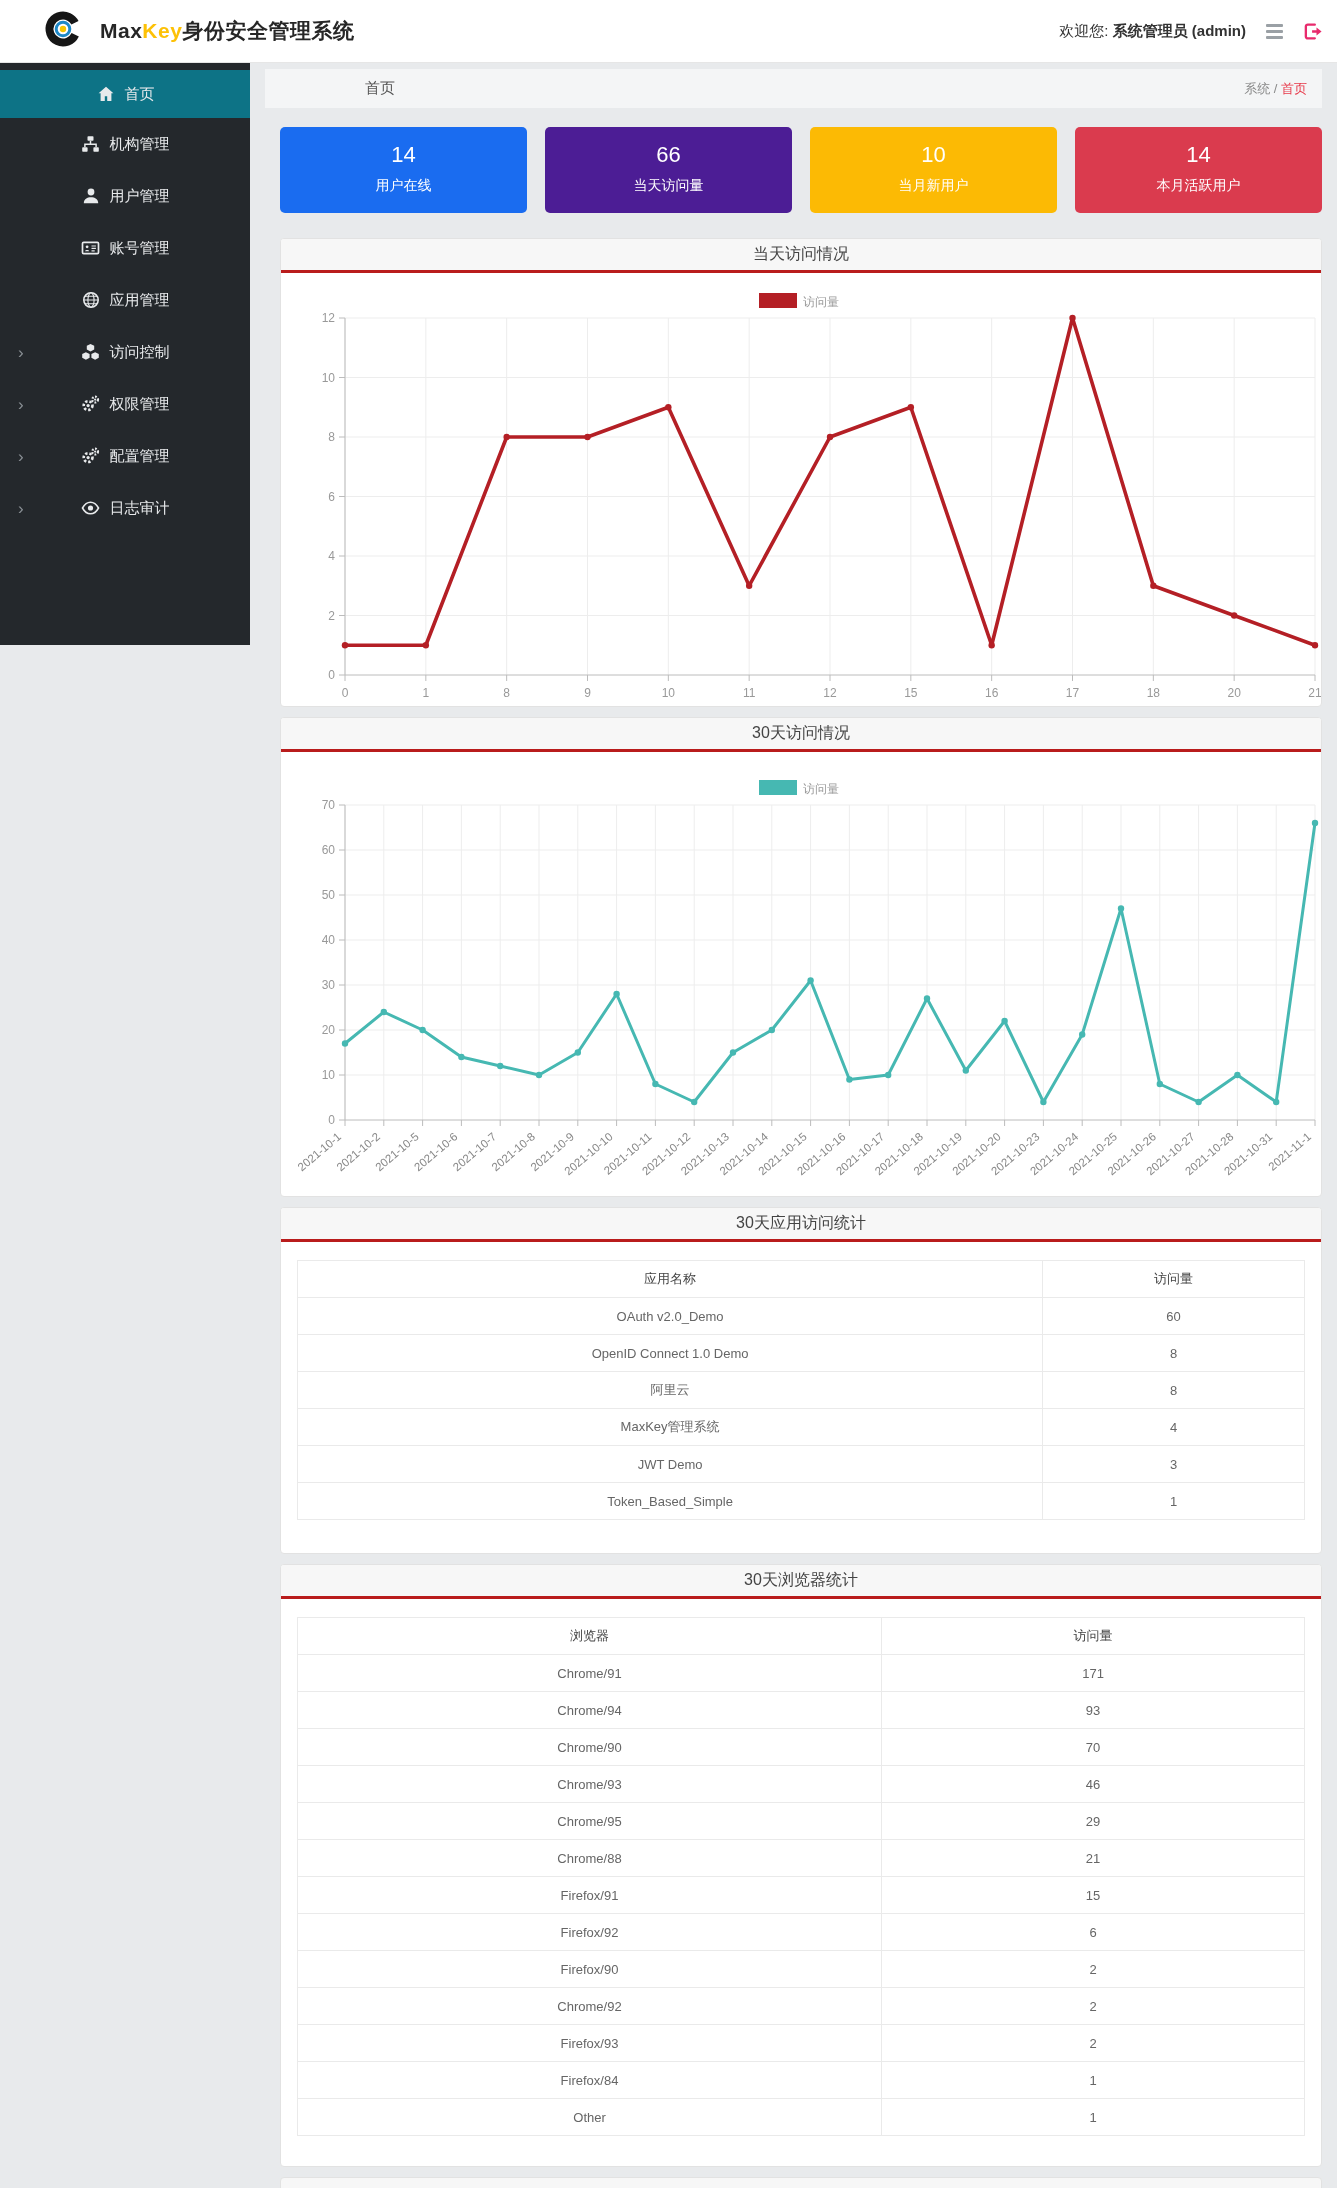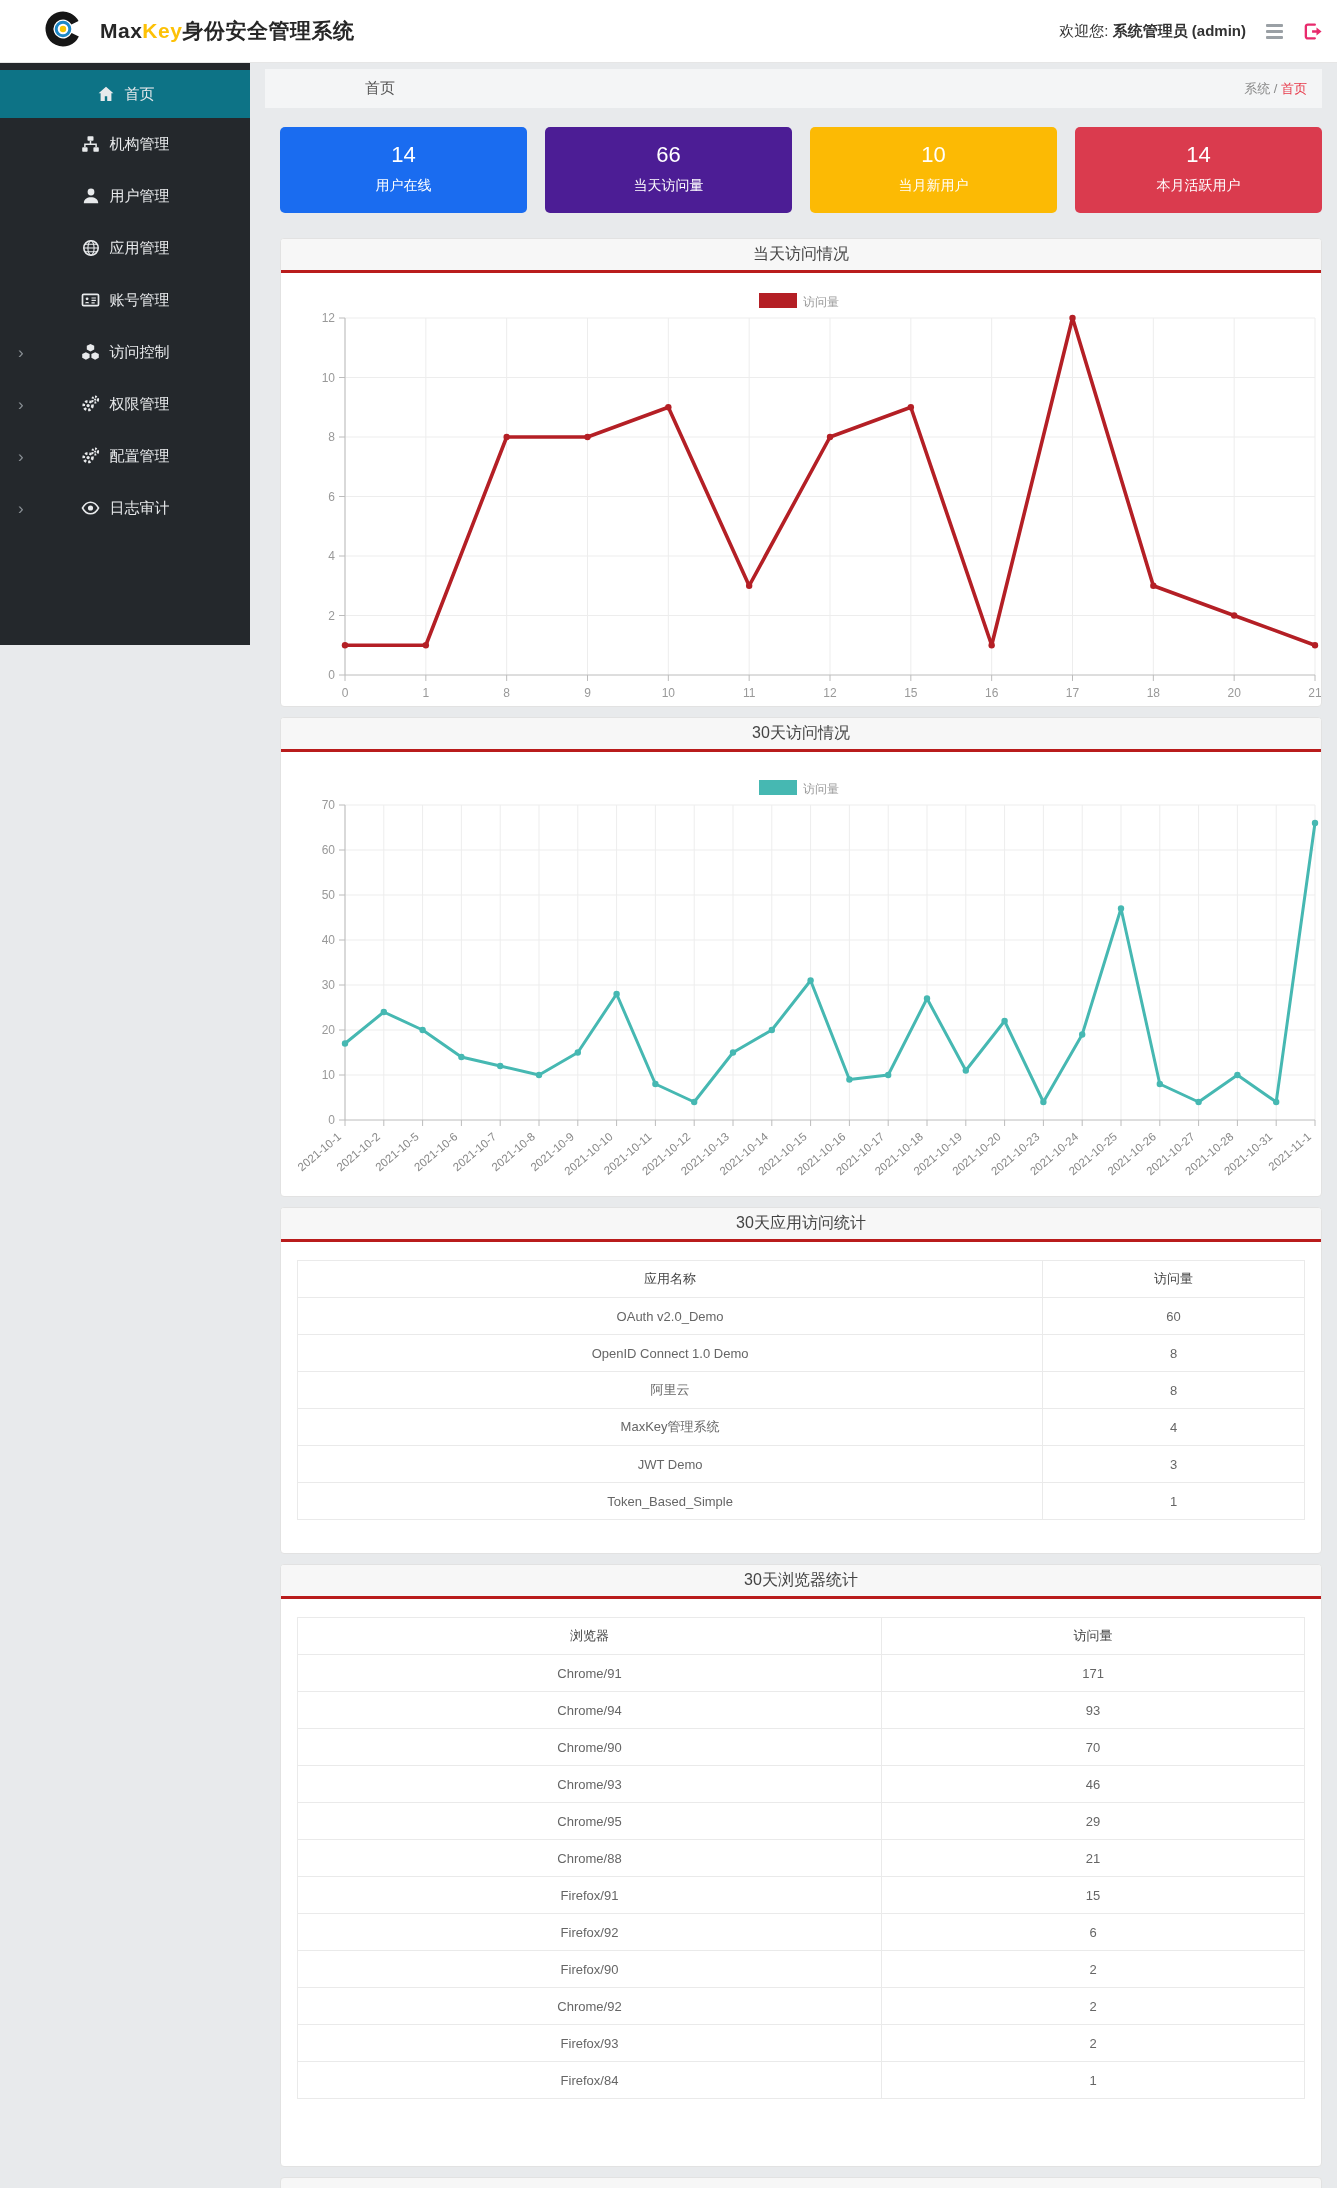--- a/index.html
+++ b/index.html
@@ -146,38 +146,38 @@
           <g fill="#e8eaec">
             <circle cx="9" cy="5" r="3.4"></circle>
             <path d="M1.8 16.2c0-4.1 3.4-5.9 7.2-5.9s7.2 1.8 7.2 5.9Z"></path>
           </g>
         </svg>
       </span>
       <span class="s-label">用户管理</span>
     </div>
     <div class="side-item">
       <span class="s-icon">
-        <svg width="18" height="18" viewBox="0 0 18 18">
-          <circle cx="9" cy="9" r="7.2" fill="none" stroke="#e8eaec" stroke-width="1.6"></circle>
-          <ellipse cx="9" cy="9" rx="3.1" ry="7.2" fill="none" stroke="#e8eaec" stroke-width="1.1"></ellipse>
-          <path d="M1.9 9h14.2M3 5.3h12M3 12.7h12" stroke="#e8eaec" stroke-width="1.1"></path>
-        </svg>
-      </span>
-      <span class="s-label">应用管理</span>
-    </div>
-    <div class="side-item">
-      <span class="s-icon">
         <svg width="19" height="18" viewBox="0 0 18 18">
           <rect x="1" y="3.4" width="16" height="11.2" rx="1.2" fill="none" stroke="#e8eaec" stroke-width="1.7"></rect>
           <circle cx="5.6" cy="7.8" r="1.4" fill="#e8eaec"></circle>
           <path d="M3.5 12.3c.2-1.8 4-1.8 4.2 0Z" fill="#e8eaec"></path>
           <path d="M10 7h4.4M10 9.4h4.4M10 11.8h3.2" stroke="#e8eaec" stroke-width="1.2"></path>
         </svg>
       </span>
       <span class="s-label">账号管理</span>
+    </div>
+    <div class="side-item">
+      <span class="s-icon">
+        <svg width="18" height="18" viewBox="0 0 18 18">
+          <circle cx="9" cy="9" r="7.2" fill="none" stroke="#e8eaec" stroke-width="1.6"></circle>
+          <ellipse cx="9" cy="9" rx="3.1" ry="7.2" fill="none" stroke="#e8eaec" stroke-width="1.1"></ellipse>
+          <path d="M1.9 9h14.2M3 5.3h12M3 12.7h12" stroke="#e8eaec" stroke-width="1.1"></path>
+        </svg>
+      </span>
+      <span class="s-label">应用管理</span>
     </div>
     <div class="side-item">
       <span class="chev">›</span>
       <span class="s-icon">
         <svg width="19" height="18" viewBox="0 0 18 18">
           <g fill="#e8eaec">
             <path d="M9 .9l3.7 1.9v3.7L9 8.4 5.3 6.5V2.8Z"></path>
             <path d="M4.4 9.2l3.7 1.9v3.7l-3.7 1.9L.7 14.8v-3.7Z"></path>
             <path d="M13.6 9.2l3.7 1.9v3.7l-3.7 1.9-3.7-1.9v-3.7Z"></path>
           </g>
@@ -579,19 +579,23 @@
               <td>2</td>
             </tr>
             <tr>
               <td>Firefox/93</td>
               <td>2</td>
             </tr>
             <tr>
               <td>Firefox/84</td>
               <td>1</td>
             </tr>
+            <tr>
+              <td>Other</td>
+              <td>1</td>
+            </tr>
           </tbody>
         </table>
       </div>
   </div>
 
   <div class="panel-stub"></div>
 </div>
 
 </body></html>

